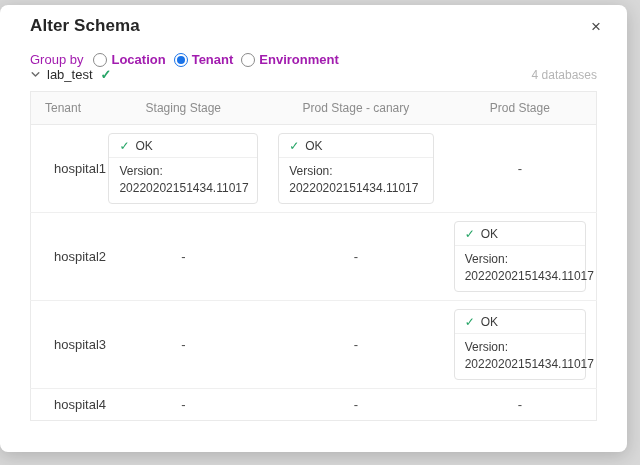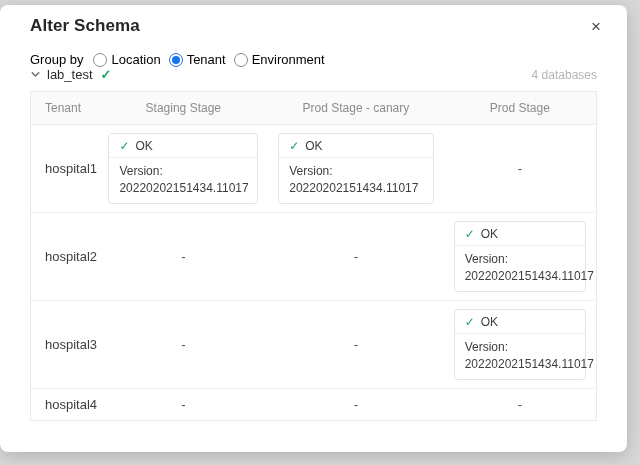--- a/index.html
+++ b/index.html
@@ -24,23 +24,23 @@
   .close-btn {
     background:none; border:none; cursor:pointer;
     font-size:17px; line-height:17px; color:#4a4a4a; padding:2px 4px;
     font-family:"Liberation Sans", sans-serif;
   }
   .subtitle-row { display:flex; align-items:center; margin-top:5px; }
   .modal-subtitle { font-size:12px; color:#5c5c5c; white-space:nowrap; }
   .subtitle-line { flex:1; height:1px; background:#ededed; margin-left:12px; }
   
   .modal-body { flex:1; padding:0 30px; }
-  .groupby-row { display:flex; align-items:center; margin-top:15px; font-size:13px; color:#000000; }
+  .groupby-row { display:flex; align-items:center; margin-top:15px; font-size:13px; color:#a21caf; }
   .groupby-label { margin-right:10px; }
-  .radio-group { display:flex; align-items:center; }
+  .radio-group { display:flex; align-items:center;font-weight:bold; }
   .radio-option { display:flex; align-items:center; margin-right:8px; cursor:pointer; }
   .radio-dot {
     width:14px; height:14px; border:1.5px solid #8a8a8a; border-radius:50%;
     display:inline-block; margin-right:4px; position:relative; background:#fff; flex:none;
   }
   .radio-dot.selected { border-color:var(--radio_selected); }
   .radio-dot.selected::after {
     content:''; position:absolute; left:2px; top:2px; right:2px; bottom:2px;
     background:var(--radio_selected); border-radius:50%;
   }
@@ -57,21 +57,21 @@
   .db-table th {
     background:#fafafa; font-size:12px; font-weight:normal; color:#8c8c8c;
     padding:9px 6px; border-bottom:1px solid #eaeaea; text-align:center;
   }
   .db-table th.col-tenant { text-align:left; padding-left:14px; width:12%; }
   .db-table th.col-2 { width:30%;margin-top:24px; }
   .db-table th.col-3 { width:31%; }
   .db-table th.col-4 { width:27%; }
   .db-table td { border-bottom:1px solid #efefef; font-size:13px; vertical-align:middle; }
   .db-table tr:last-child td { border-bottom:none; }
-  .tenant-cell { padding:8px 6px 8px 14px; color:#3d3d3d; text-align:left; }
+  .tenant-cell { padding:8px 6px 8px 23px; color:#3d3d3d; text-align:left; }
   .stage-cell { text-align:center; color:#4a4a4a; padding:6px 8px; }
   .status-card {
     background:#fff; border:1px solid #e3e3e3; border-radius:4px;
     text-align:left; margin:2px 2px; cursor:pointer;
   }
   .card-head {
     display:flex; align-items:center; padding:5px 10px 4px;
     border-bottom:1px solid #efefef; font-size:12px; color:#3d3d3d;
   }
   .check-icon { color:var(--success); margin-right:6px; font-size:12px; }

